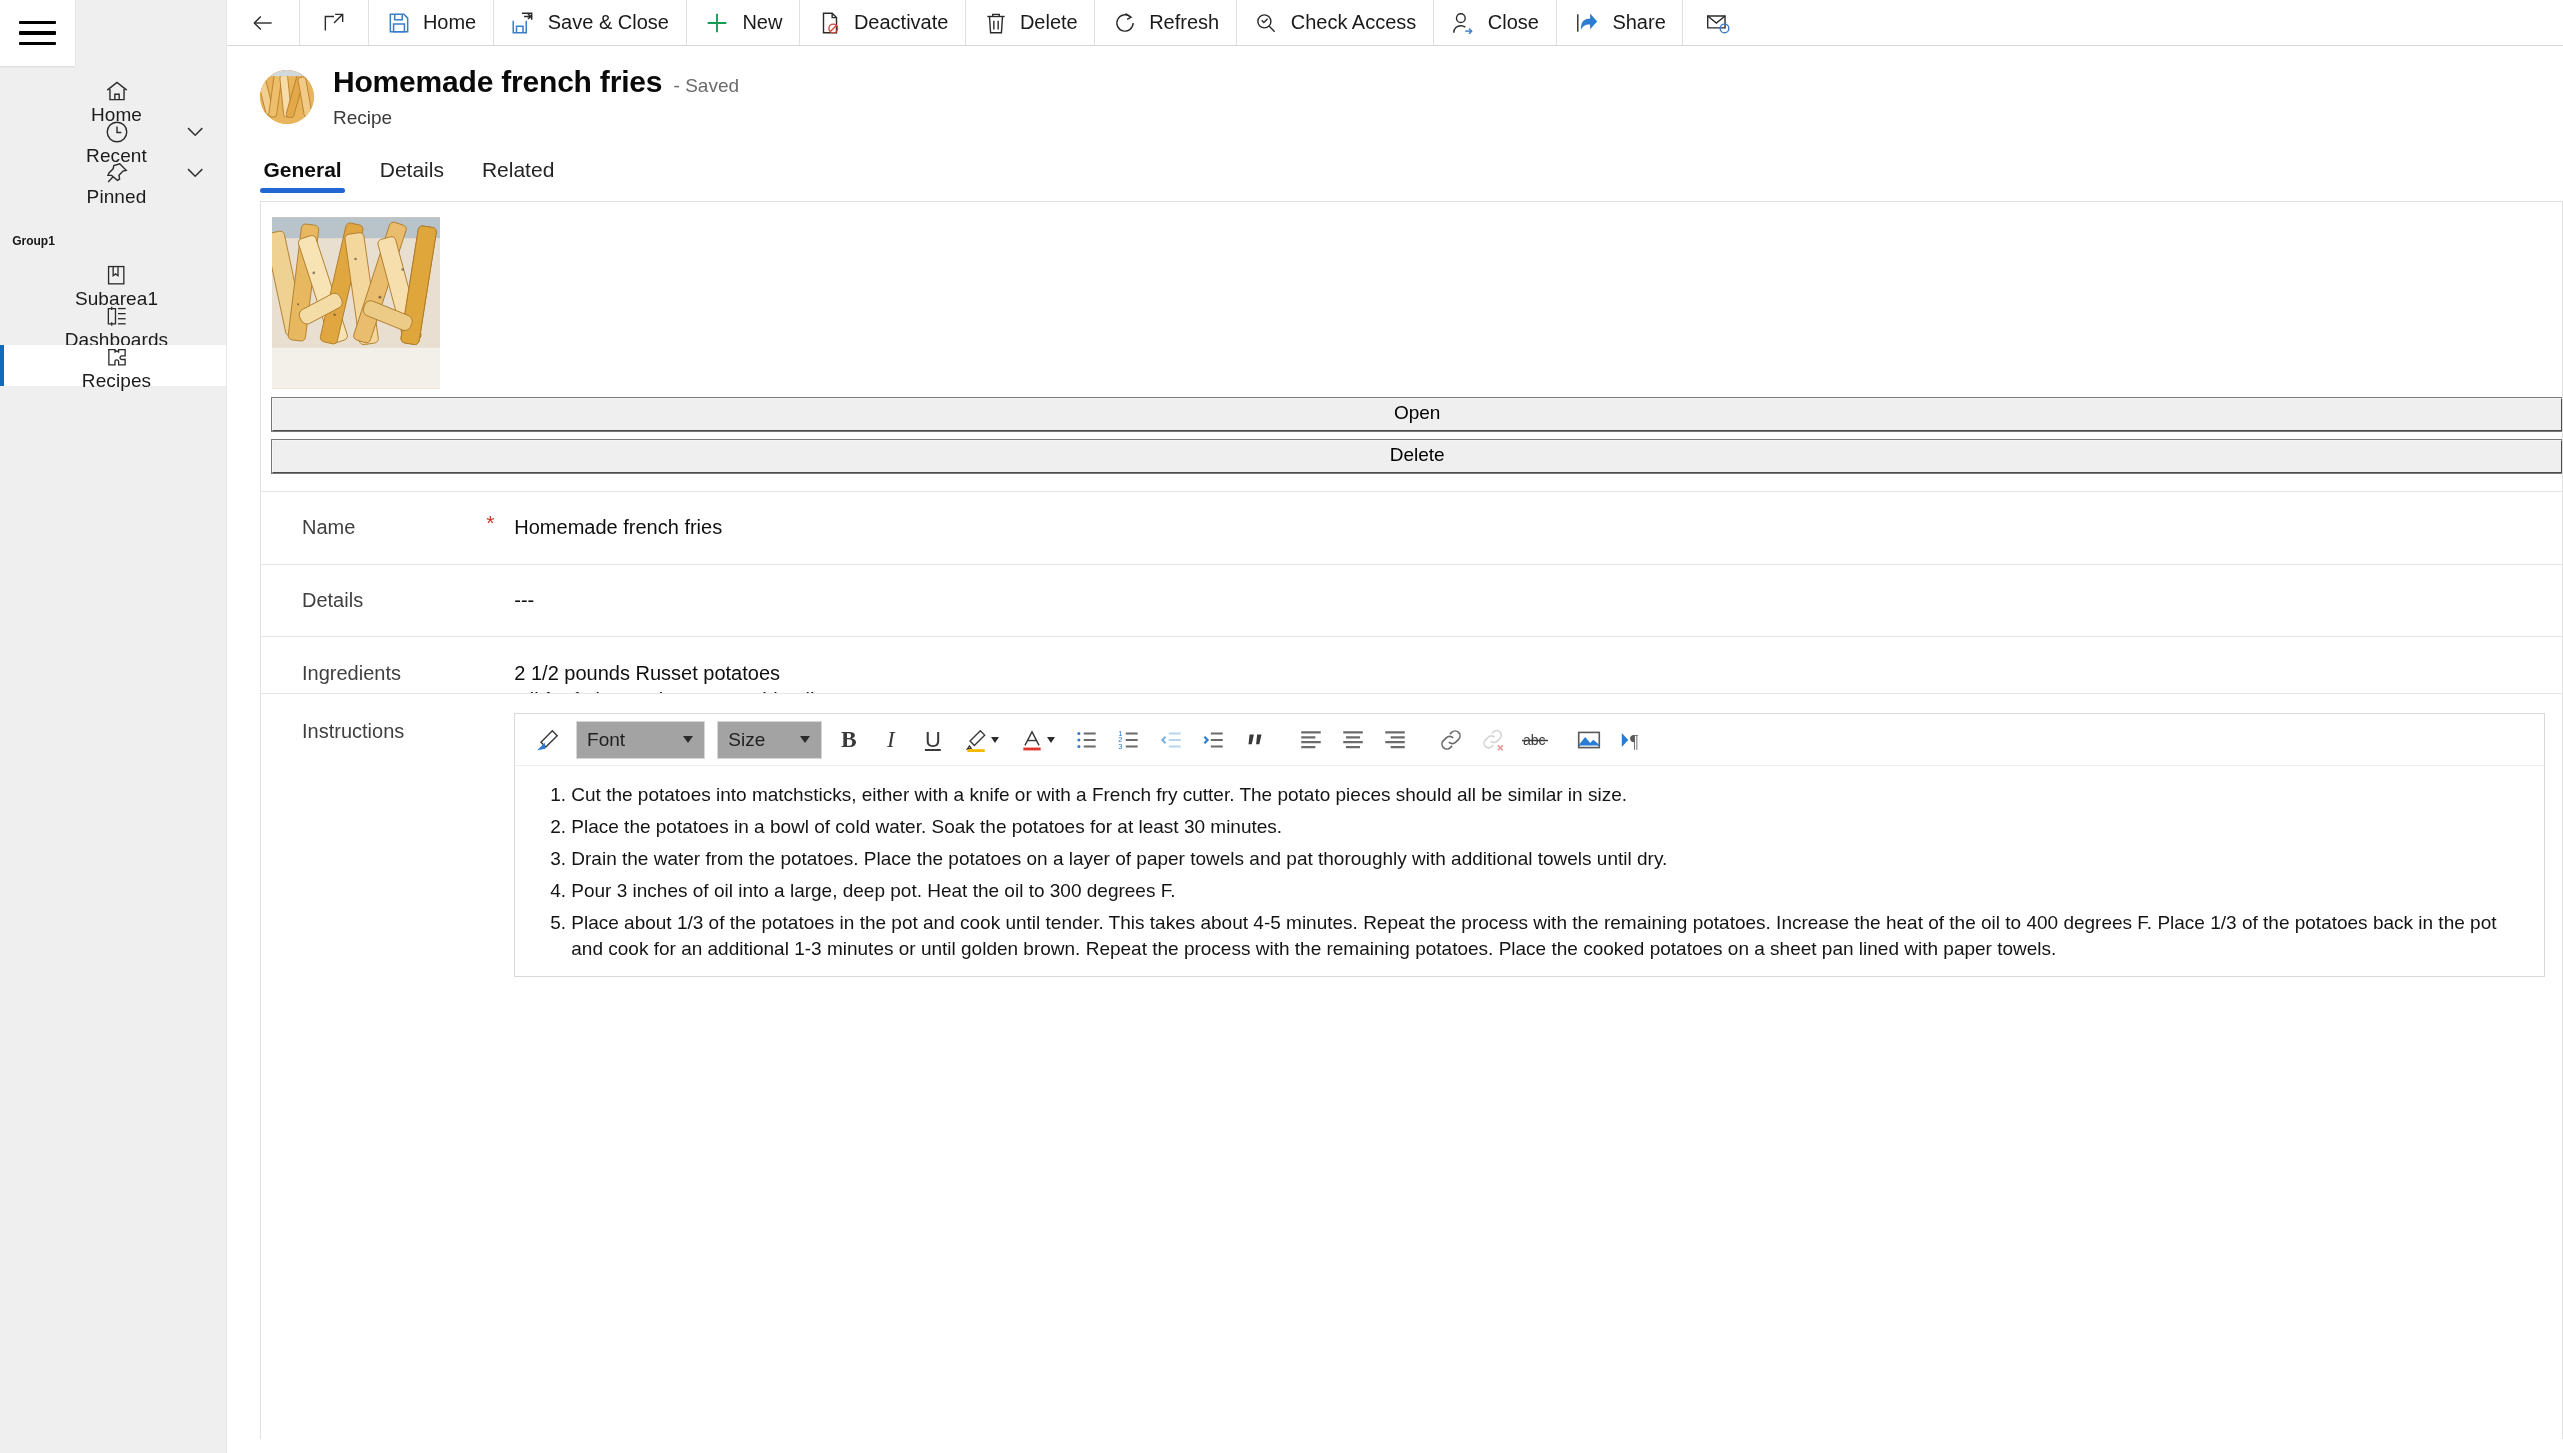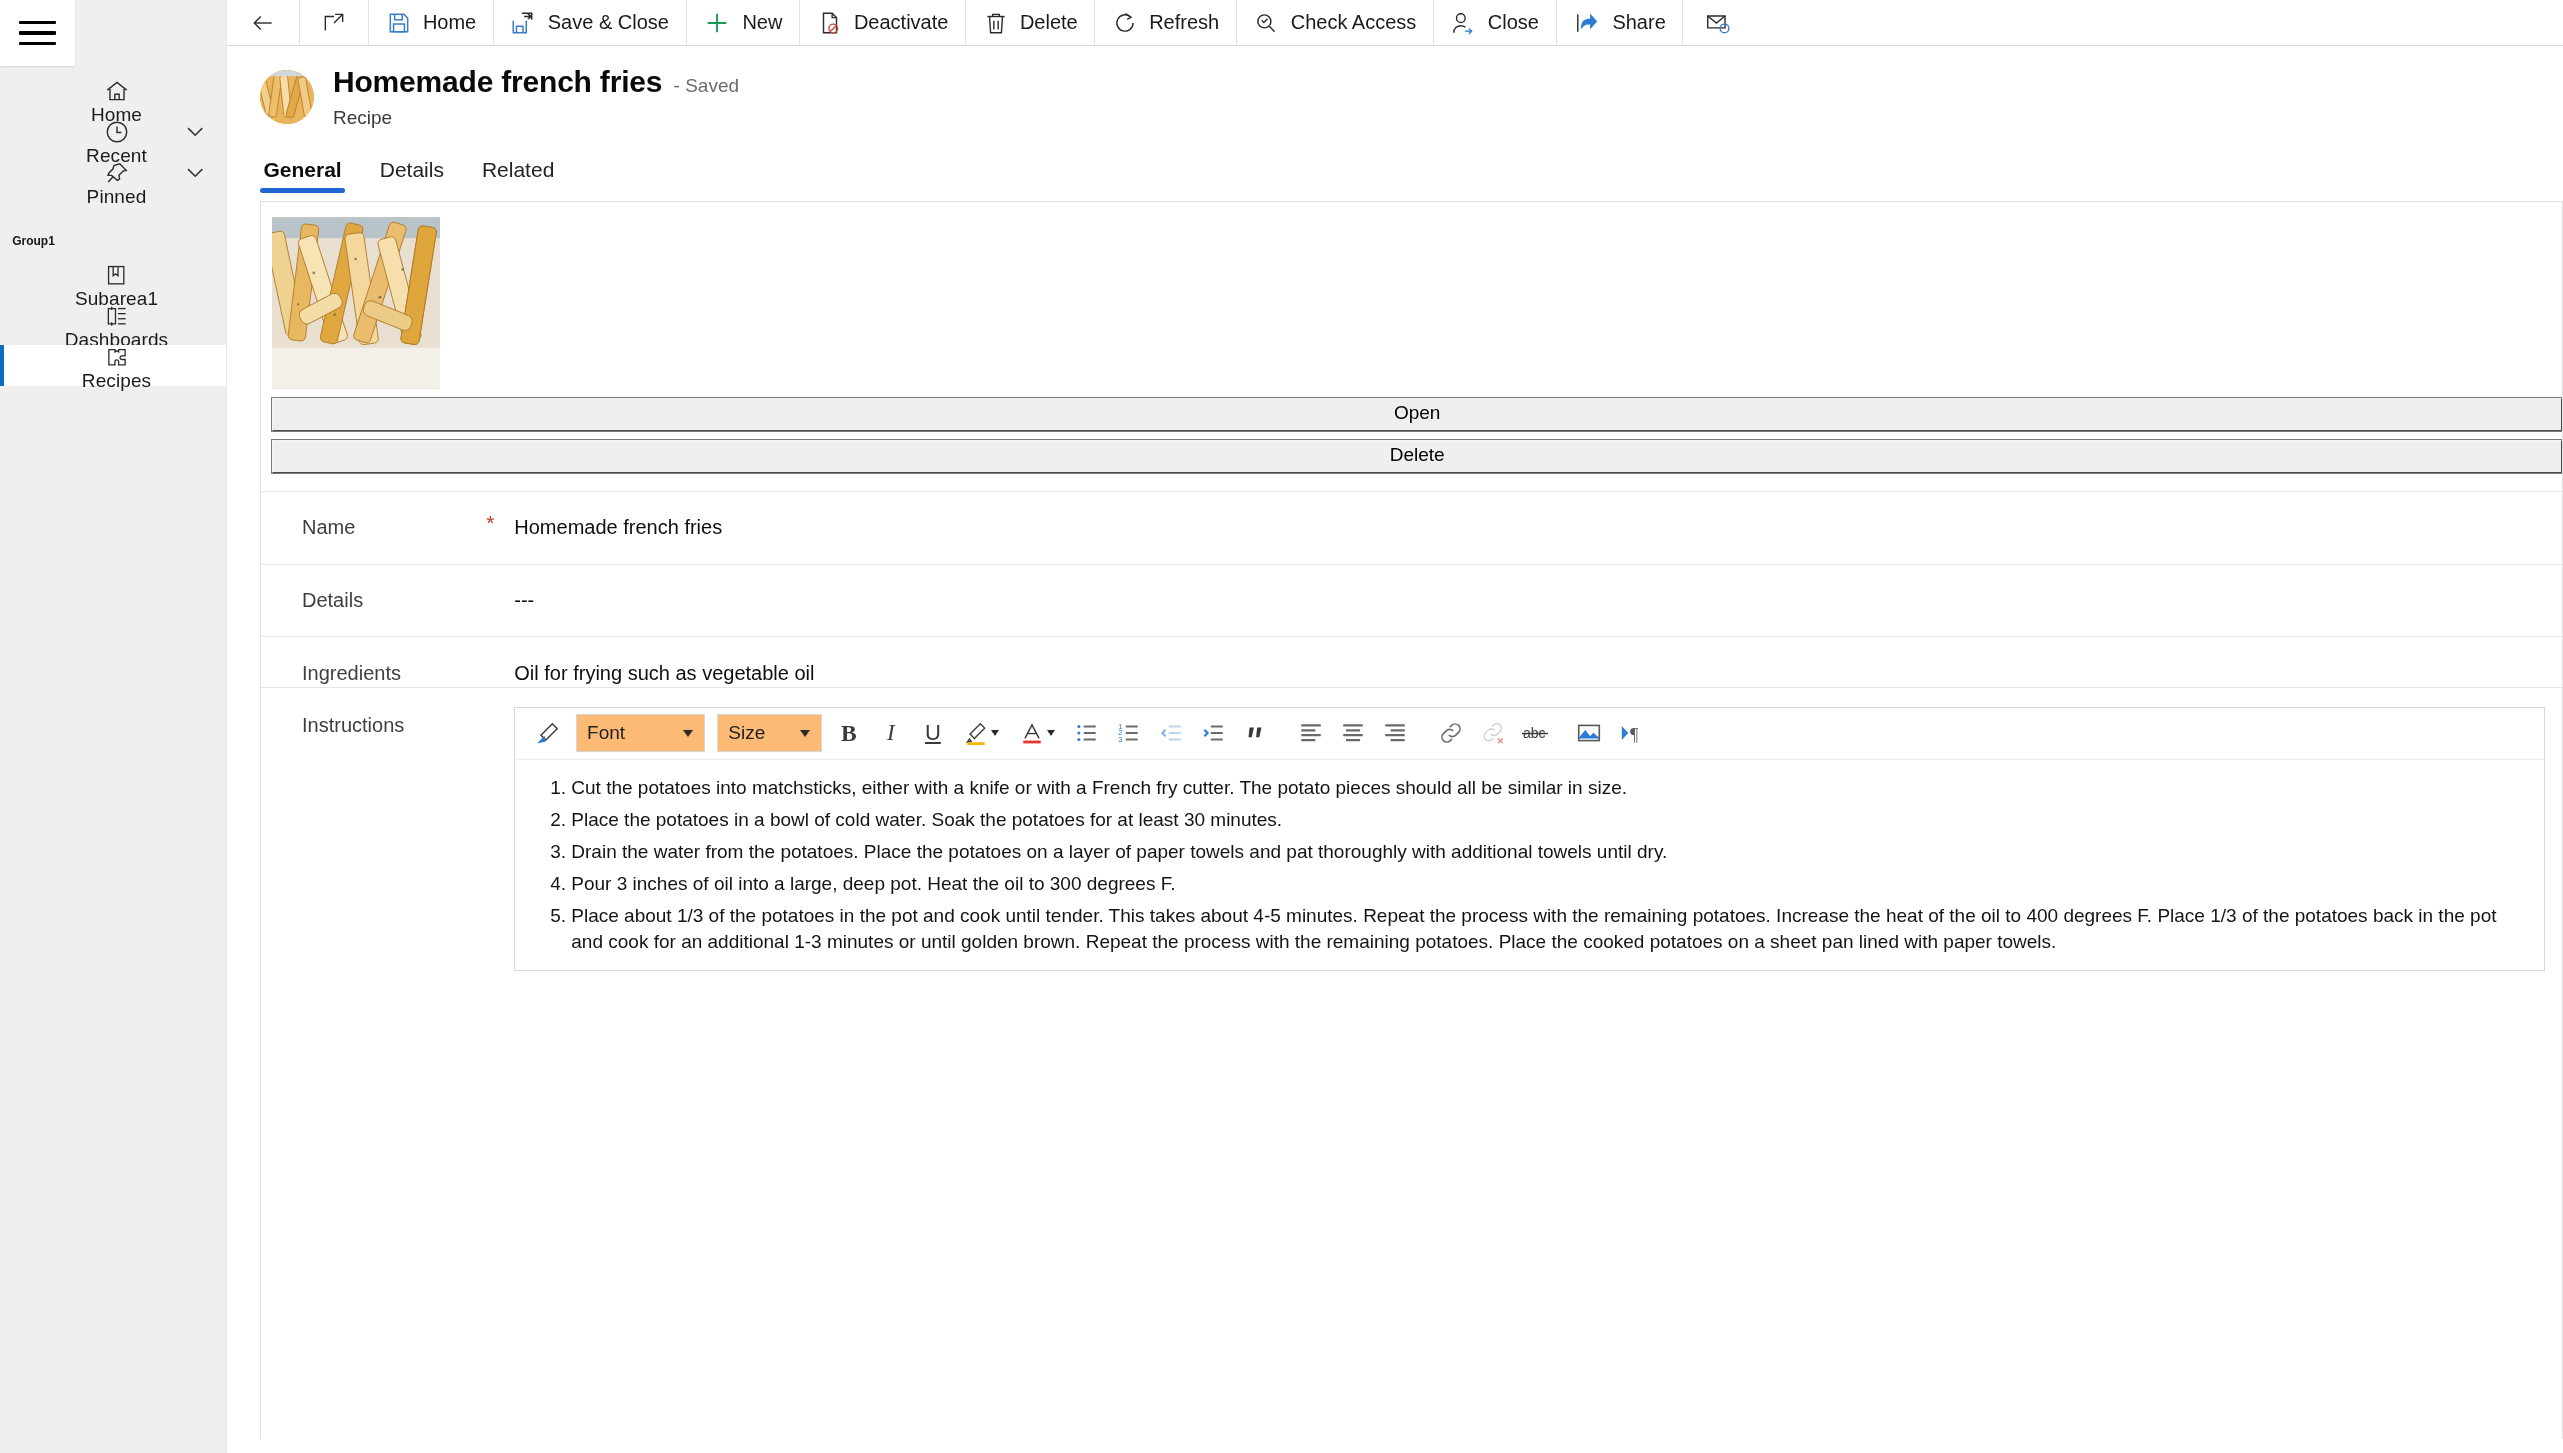--- a/index.html
+++ b/index.html
@@ -146,21 +146,21 @@
   }
   .rtebtn {
     width: 42px; height: 42px;
     display: flex; align-items: center; justify-content: center;
     cursor: pointer; color: #3a3a3a;
   }
   .rte-sel {
     display: flex; align-items: center; justify-content: space-between;
     width: 129px; height: 38px; border: 0.9px solid #d6d6d6;
     font-size: 19px; color: #1f1f1f; padding: 0 10.5px; margin: 0 6.1px; cursor: pointer;
-    background: #fdba74;
+    background: #a3a3a3;
   }
   .rte-sel .caret { border-left: 5.2px solid transparent; border-right: 5.2px solid transparent; border-top: 7px solid #2b2b2b; }
   .rte-body { padding: 15.7px 21px 8.7px 21px; font-size: 19px; color: #141414; background: #fff; }
   .rte-body ol { margin: 0; padding-left: 35px; }
   .rte-body li { margin-bottom: 6.1px; line-height: 1.36; }
   .bold-b { font-family: "Liberation Serif", serif; font-weight: bold; font-size: 23.5px; }
   .ital-i { font-family: "Liberation Serif", serif; font-style: italic; font-size: 23px; }
   .und-u { text-decoration: underline; font-size: 22px; }
   .dropcaret { border-left: 4.4px solid transparent; border-right: 4.4px solid transparent; border-top: 6.1px solid #2b2b2b; margin-left: 2.6px; }
 </style>
@@ -481,20 +481,21 @@
       </div>
 
       <div class="frow">
         <div class="flabel" style="padding-top:24.4px;">Details</div>
         <div class="fvalue" style="padding:24.4px 0 24.4px 11.3px;">---</div>
       </div>
 
       <div class="frow">
         <div class="flabel" style="padding-top:24.4px;">Ingredients</div>
         <div class="fvalue ing-clip" style="padding:23px 0 0 11.3px;">
+          <div class="ing-line">2 1/2 pounds Russet potatoes</div>
           <div class="ing-line">Oil for frying such as vegetable oil</div>
         </div>
       </div>
 
       <div class="frow">
         <div class="flabel" style="padding-top:26px;">Instructions</div>
         <div class="fvalue" style="padding:19px 0 0 11.3px;">
 
           <div class="rte">
 

